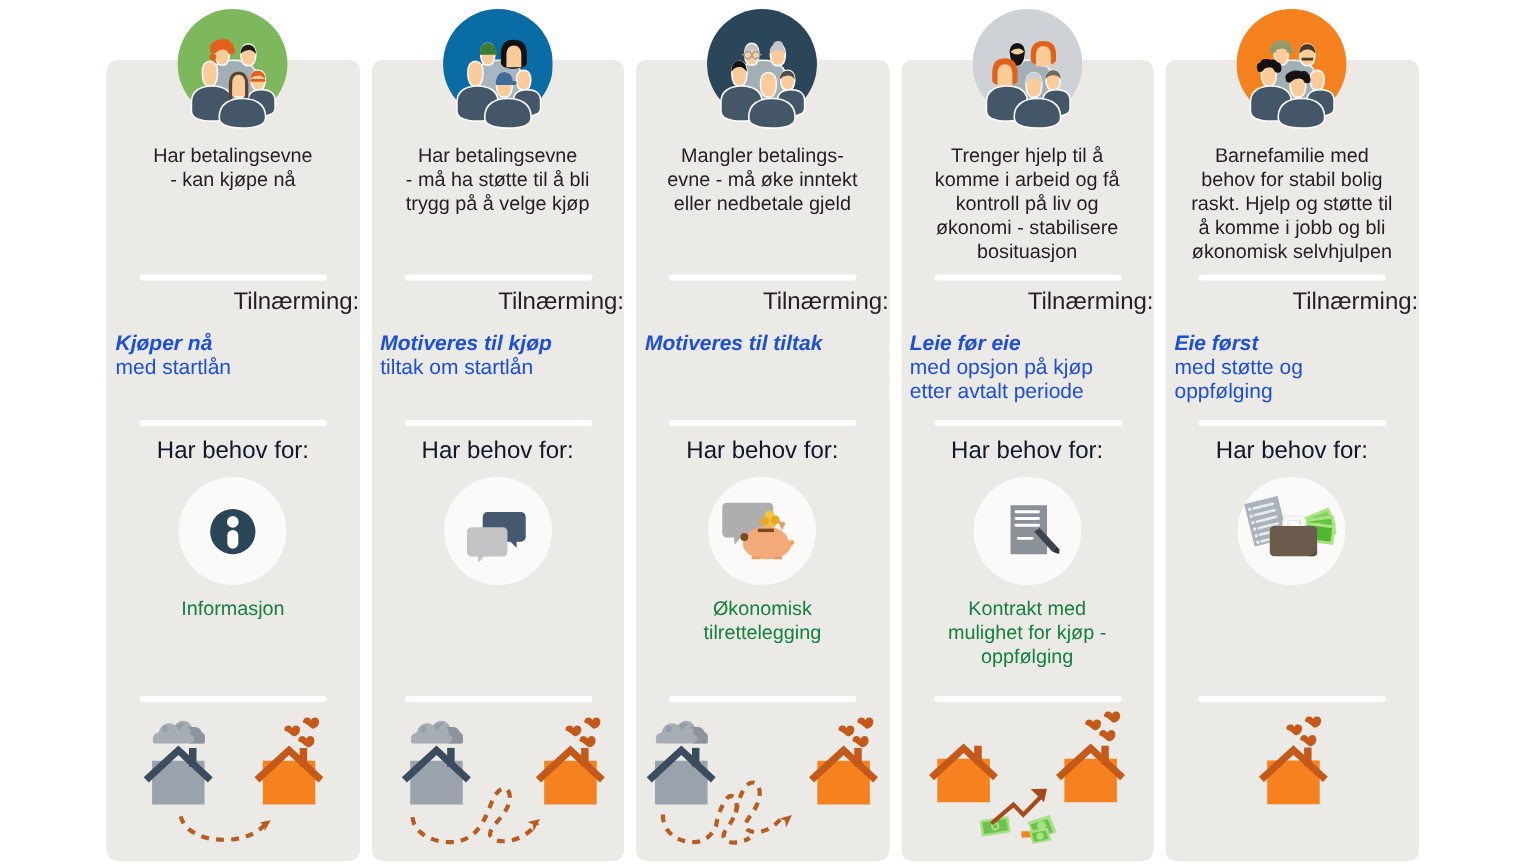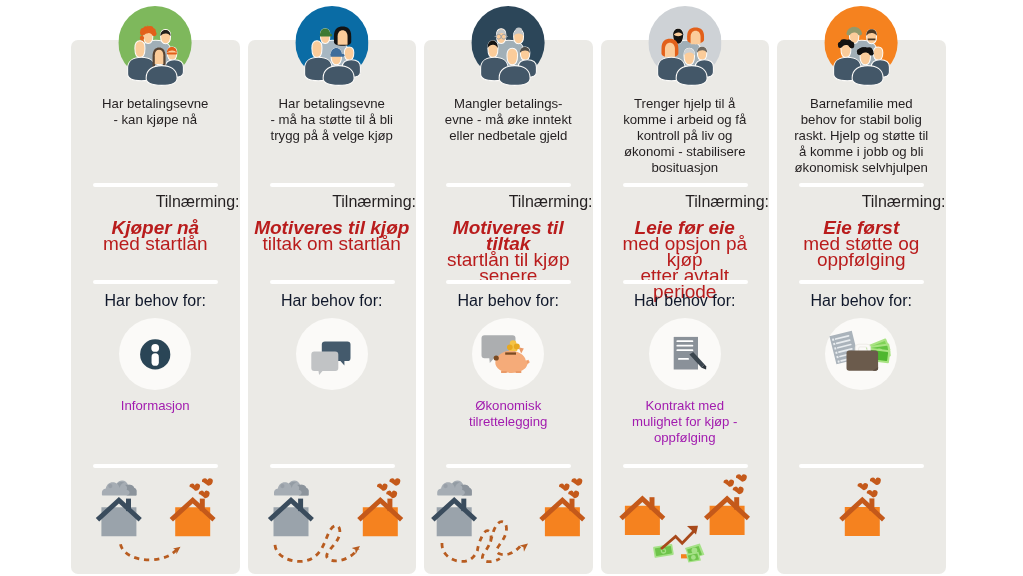--- a/index.html
+++ b/index.html
@@ -30,36 +30,36 @@
     background:#ffffff;border-radius:2px;
   }
   .rule.r1{top:143px;}
   .rule.r2{top:240px;}
   .rule.r3{top:424px;}
   .approach-h{
     position:absolute;left:0;right:0;top:152px;text-align:right;
     font-size:16px;line-height:20px;color:#231f20;
   }
   .approach-b{
-    position:absolute;left:6px;right:6px;top:180px;text-align:center;
-    font-size:19px;line-height:16.1px;color:#b91c1c;
+    position:absolute;left:6px;right:6px;top:180px;
+    font-size:14px;line-height:16.1px;color:#1d4ed8;
   }
   .approach-b b{font-weight:bold;font-style:italic;}
   .need-h{
     position:absolute;left:0;right:0;top:251px;text-align:center;
     font-size:16px;line-height:20px;color:#0f172a;
   }
   .circle{
     position:absolute;left:50%;top:278px;transform:translateX(-50%);
     width:72px;height:72px;
   }
   .circle svg{display:block;width:72px;height:72px;}
   .need-b{
     position:absolute;left:4px;right:4px;top:358px;text-align:center;
-    font-size:13.2px;line-height:16.1px;color:#a21caf;
+    font-size:13.2px;line-height:16.1px;color:#15803d;
   }
   .scene{position:absolute;left:0;top:430px;width:168px;height:106px;}
   .scene svg{display:block;}
 </style>
 </head>
 <body>
 
 <div class="board">
 
   <div class="col c1">
@@ -234,21 +234,21 @@
           <path d="M16.25 41.42c0-5.25 2.48-7.22 4.95-7.22s4.95 1.97 4.95 7.22c0 6.56-1.78 9.18-4.95 9.18s-4.95-2.62-4.95-9.18z" fill="#fbcc9a" stroke="#fcfbf9" stroke-width="1.0"></path>
           <path d="M15.95 41.17c0-5.38 2.52-7.34 5.05-7.34s5.05 1.96 5.05 7.34c-1.82-2.61-3.23-3.42-5.05-3.10-1.92 .01-3.33 0.82-5.05 3.10z" fill="#141312"></path>
           <path d="M9.10 66.80V61.20c0-7.78 6.21-10.80 13.50-10.80s13.50 3.02 13.50 10.80V66.80c0 4.22-4.59 6.60-13.50 6.60s-13.50-2.38-13.50-6.60z" fill="#435768" stroke="#fcfbf9" stroke-width="1.05"></path>
           <path d="M35.00 48.73c0-5.18 2.60-7.13 5.20-7.13s5.20 1.94 5.20 7.13c0 6.48-1.87 9.07-5.20 9.07s-5.20-2.59-5.20-9.07z" fill="#fbcc9a" stroke="#fcfbf9" stroke-width="1.0"></path>
           <path d="M27.30 71.00V70.76c0-8.76 6.99-12.16 15.20-12.16s15.20 3.40 15.20 12.16V71.00c0 4.48-5.17 7.00-15.20 7.00s-15.20-2.52-15.20-7.00z" fill="#435768" stroke="#fcfbf9" stroke-width="1.05"></path>
         </svg>
       </div>
     <div class="body-text">Mangler betalings-<br>evne - må øke inntekt<br>eller nedbetale gjeld</div>
     <div class="rule r1"></div>
     <div class="approach-h">Tilnærming:</div>
-    <div class="approach-b"><b>Motiveres til tiltak</b><br><span>startlån til kjøp<br>senere</span></div>
+    <div class="approach-b"><b>Motiveres til tiltak</b><br></div>
     <div class="rule r2"></div>
     <div class="need-h">Har behov for:</div>
     <div class="circle">
         <svg viewBox="0 0 72 72" width="72" height="72">
           <circle cx="36" cy="36" r="36" fill="#fbfaf8"></circle>
           <path d="M12.5 17.2h28.0a3.0 3.0 0 0 1 3.0 3.0v17.1a3.0 3.0 0 0 1-3.0 3.0H22.0l-4.2 4.8-.5-4.8h-4.8a3.0 3.0 0 0 1-3.0-3.0V20.2a3.0 3.0 0 0 1 3.0-3.0z" fill="#acaeb0"></path>
           <path d="M37.0 27.0h8.2v6.2h-8.2z" fill="#f5c344"></path>
           <circle cx="41.1" cy="25.6" r="3.3" fill="#f5c344"></circle>
           <circle cx="44.8" cy="28.6" r="3.0" fill="#e8a81f"></circle>
           <circle cx="37.8" cy="29.3" r="2.8" fill="#e8a81f"></circle>

